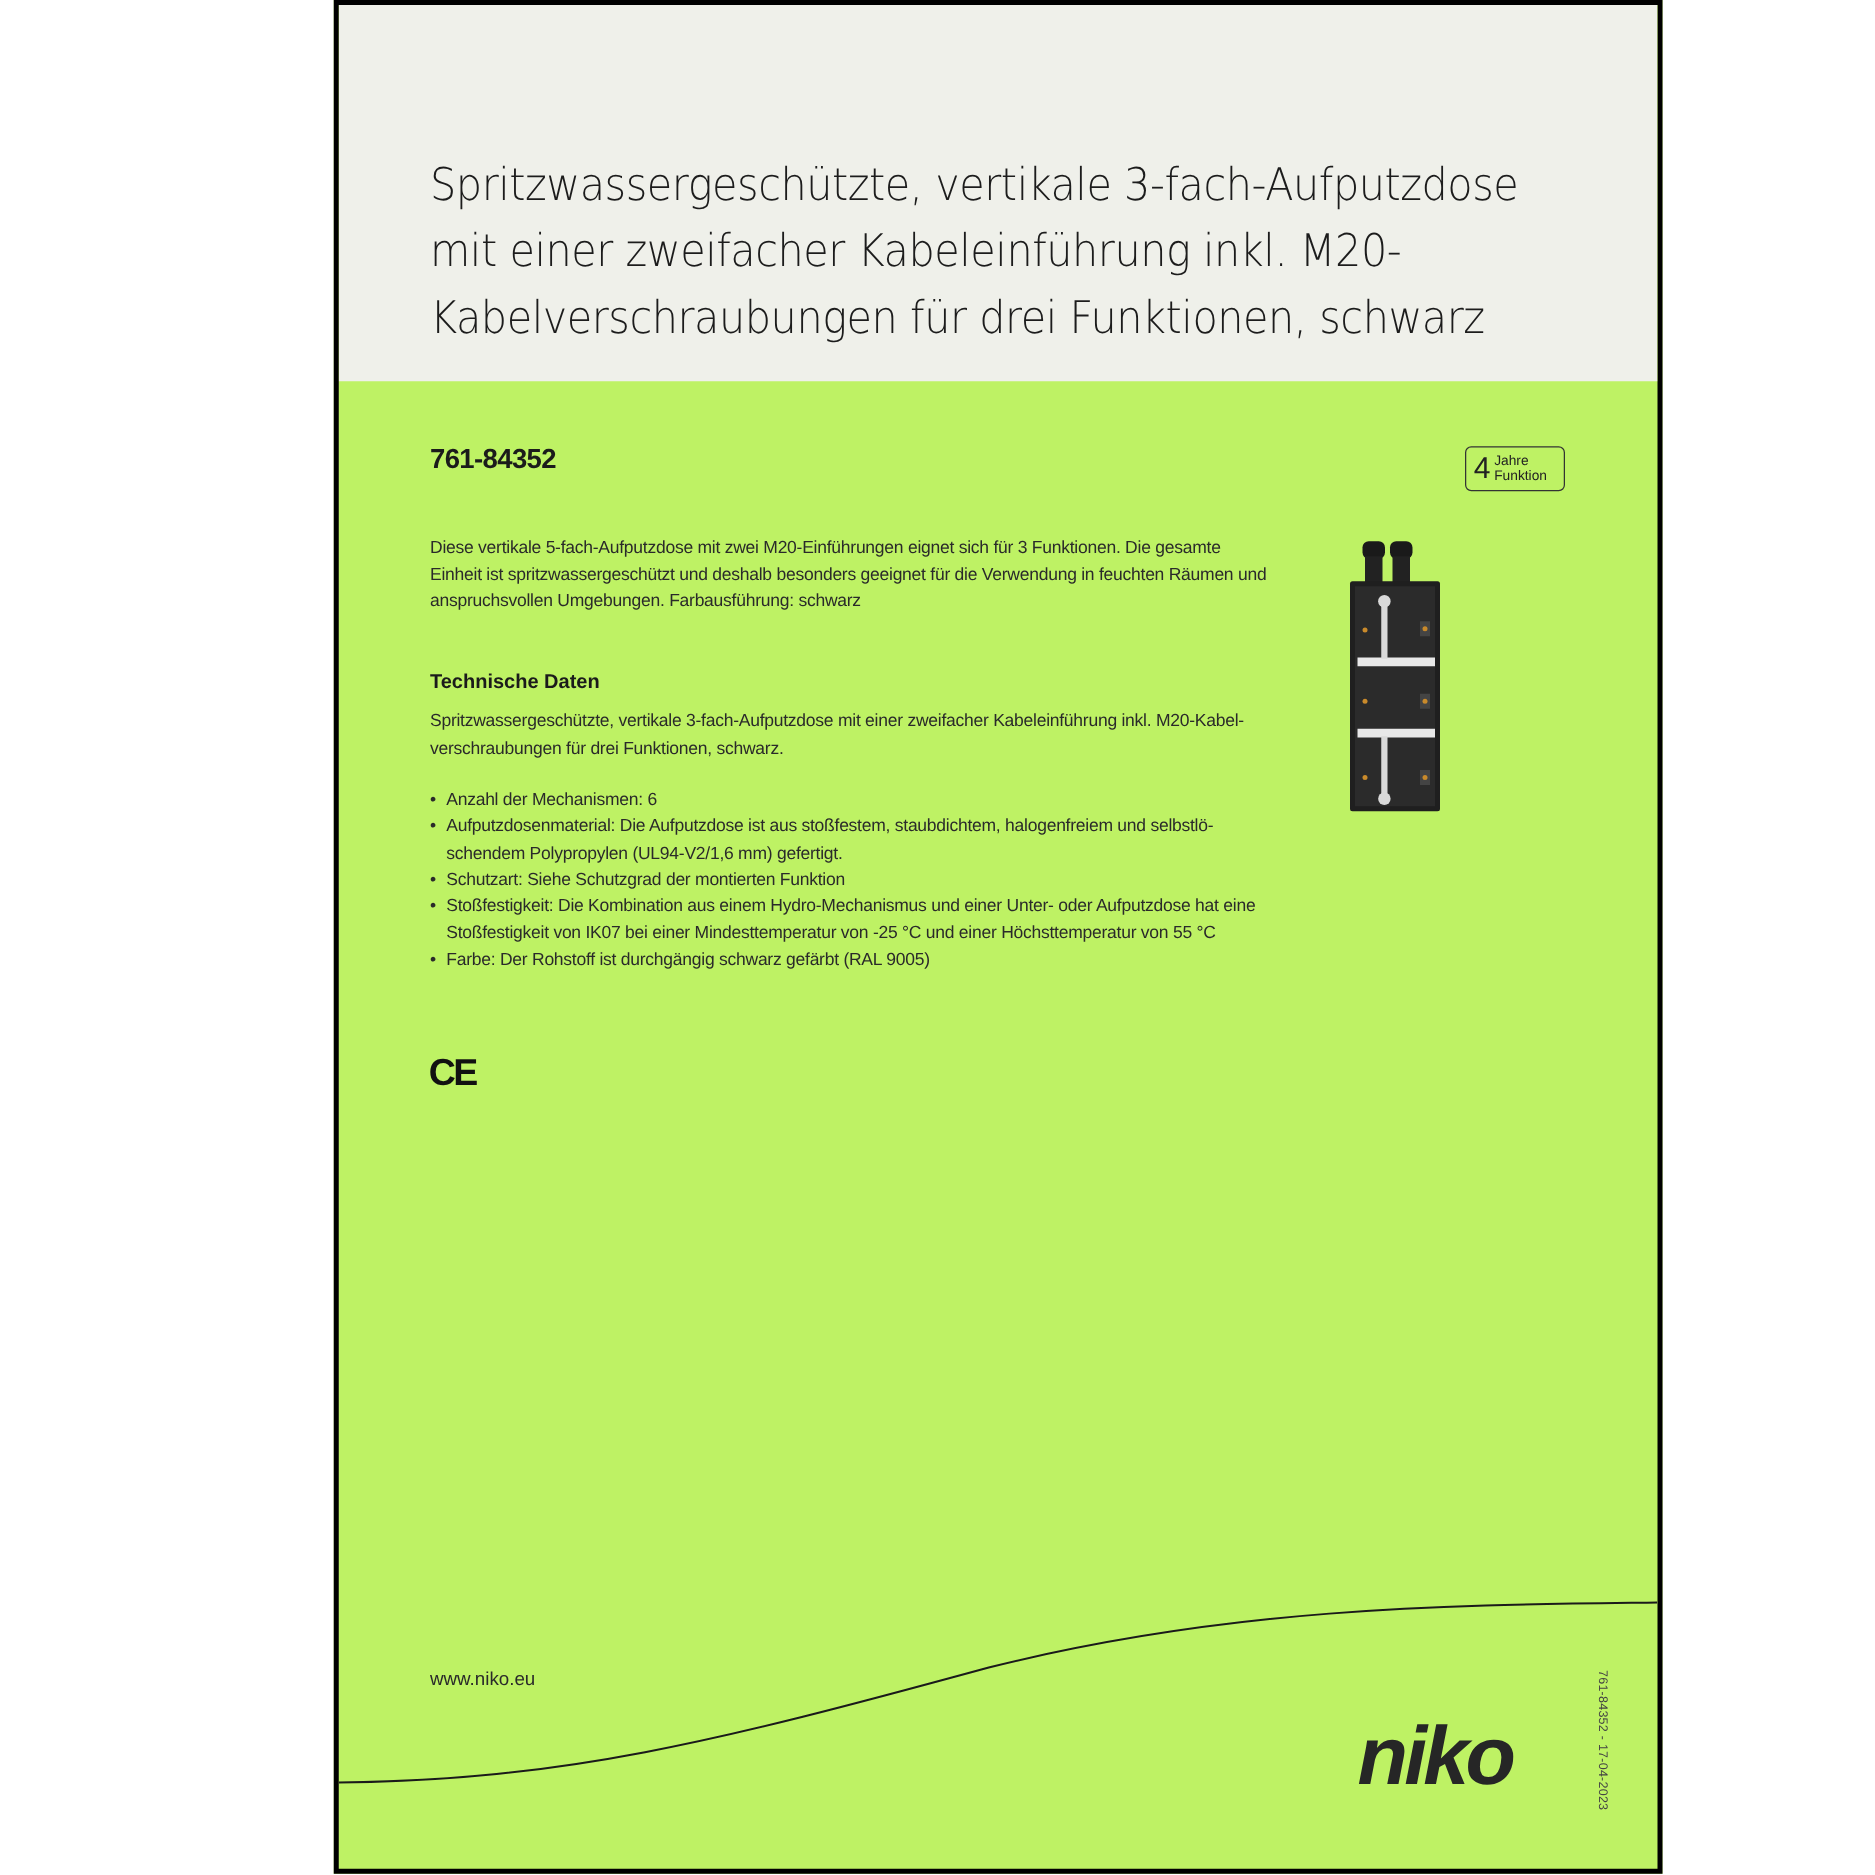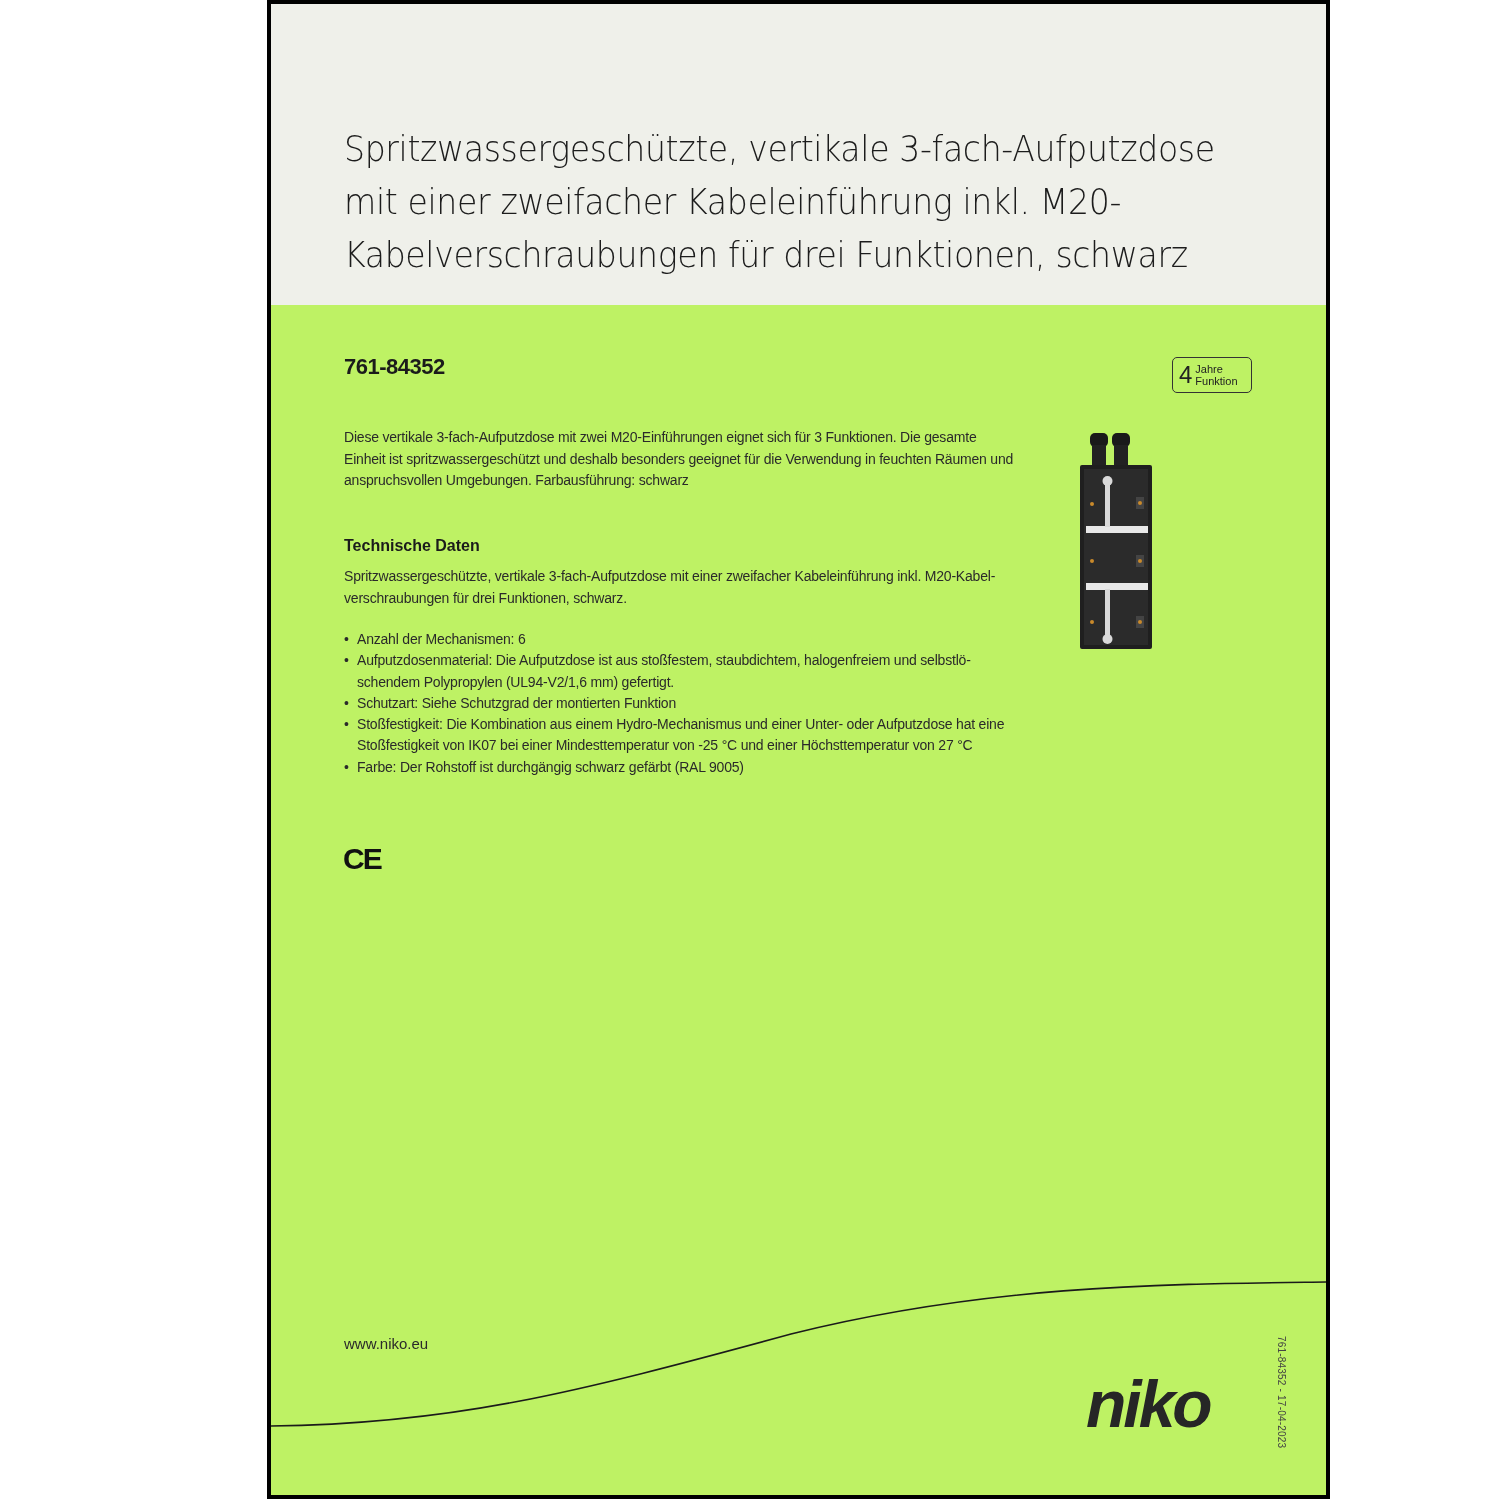--- a/index.html
+++ b/index.html
@@ -77,30 +77,30 @@
   <div class="article-no">761-84352</div>
 
   <div class="warranty">
     <span class="num">4</span>
     <span class="txt">
       <span>Jahre</span><br>
       <span>Funktion</span>
     </span>
   </div>
 
-  <p class="intro" style="margin:0;">Diese vertikale 3-fach-Aufputzdose mit zwei M20-Einführungen eignet sich für 3 Funktionen. Die gesamte Einheit ist spritzwassergeschützt und deshalb besonders geeignet für die Verwendung in feuchten Räumen und anspruchsvollen Umgebungen. Farbausführung: schwarz</p>
+  <p class="intro" style="margin:0;">Diese vertikale 5-fach-Aufputzdose mit zwei M20-Einführungen eignet sich für 3 Funktionen. Die gesamte Einheit ist spritzwassergeschützt und deshalb besonders geeignet für die Verwendung in feuchten Räumen und anspruchsvollen Umgebungen. Farbausführung: schwarz</p>
 
   <div class="tech-heading">Technische Daten</div>
   <p class="tech-desc" style="margin:0;">Spritzwassergeschützte, vertikale 3-fach-Aufputzdose mit einer zweifacher Kabeleinführung inkl. M20-Kabel-verschraubungen für drei Funktionen, schwarz.</p>
 
   <ul class="tech-list">
     <li>Anzahl der Mechanismen: 6</li>
     <li>Aufputzdosenmaterial: Die Aufputzdose ist aus stoßfestem, staubdichtem, halogenfreiem und selbstlö-schendem Polypropylen (UL94-V2/1,6 mm) gefertigt.</li>
     <li>Schutzart: Siehe Schutzgrad der montierten Funktion</li>
-    <li>Stoßfestigkeit: Die Kombination aus einem Hydro-Mechanismus und einer Unter- oder Aufputzdose hat eine Stoßfestigkeit von IK07 bei einer Mindesttemperatur von -25 °C und einer Höchsttemperatur von 27 °C</li>
+    <li>Stoßfestigkeit: Die Kombination aus einem Hydro-Mechanismus und einer Unter- oder Aufputzdose hat eine Stoßfestigkeit von IK07 bei einer Mindesttemperatur von -25 °C und einer Höchsttemperatur von 55 °C</li>
     <li>Farbe: Der Rohstoff ist durchgängig schwarz gefärbt (RAL 9005)</li>
   </ul>
 
   <div class="ce-mark">CE</div>
 
   <svg class="product-image" viewBox="0 0 80 222">
 
     <rect x="14" y="4" width="18" height="14" rx="5" fill="#1a1a1a"></rect>
     <rect x="36" y="4" width="18" height="14" rx="5" fill="#1a1a1a"></rect>
     <rect x="16" y="16" width="14" height="22" fill="#222"></rect>

